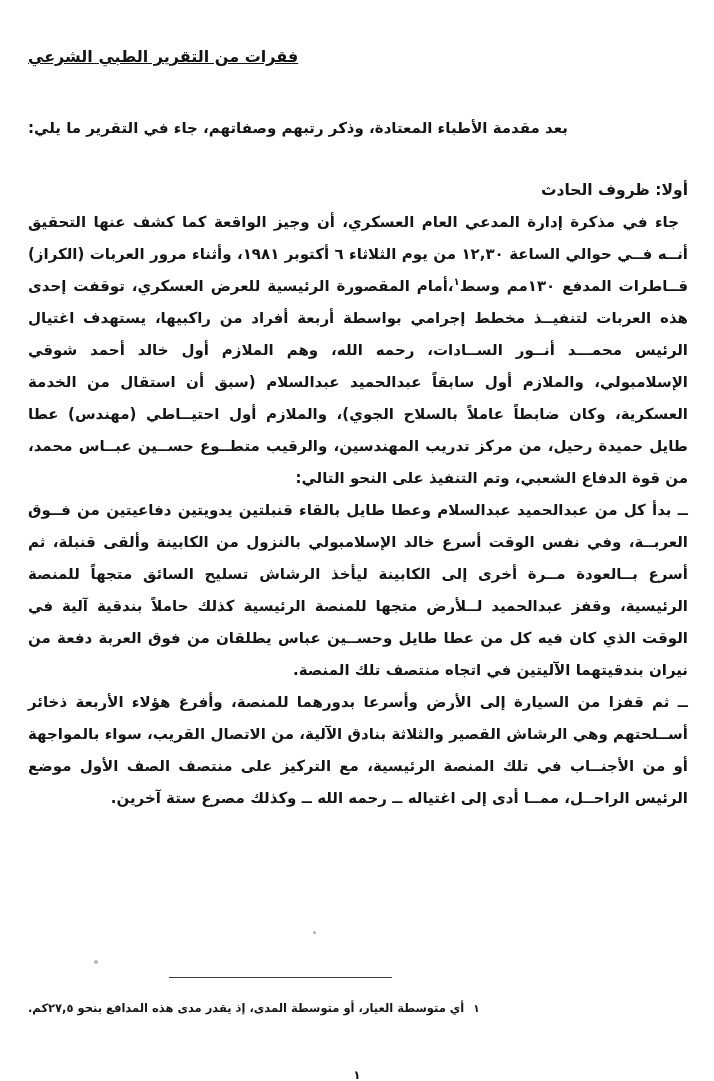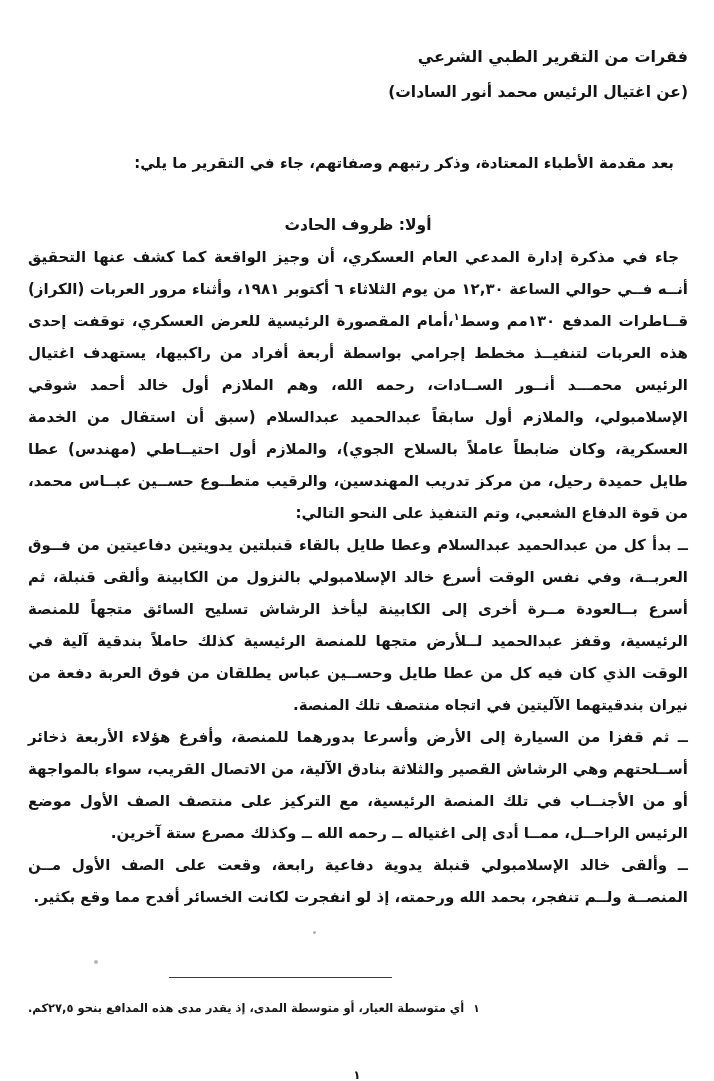--- a/index.html
+++ b/index.html
@@ -10,35 +10,35 @@
     background:#ffffff;
     direction:rtl;
     font-family:"DejaVu Sans",sans-serif;
     color:#151515;
     overflow:hidden;
   }
   .content{
     position:absolute;
     top:44px;right:26px;left:28px;
   }
-  .title-block{text-align:right;}
+  .title-block{text-align:left;text-decoration:underline;}
   .doc-title{
     font-size:16px;font-weight:700;line-height:26px;margin:0;
   }
   .doc-subtitle{
     font-size:15.5px;font-weight:700;line-height:26px;margin:9px 0 0 0;
   }
   .body-text{
     font-size:15px;font-weight:700;line-height:32px;
     text-align:justify;margin:0;
   }
-  .intro-line1{margin-top:42px;text-indent:14px;text-align:right;}
+  .intro-line1{margin-top:42px;text-indent:14px;text-align:left;}
   .section-heading{
     font-size:15.5px;font-weight:700;line-height:32px;
-    margin:30px 0 0 0;text-align:center;
+    margin:30px 0 0 0;text-align:right;
   }
   .incident-para{text-indent:9px;}
   .fn-ref{
     font-size:10px;vertical-align:super;line-height:0;font-weight:700;
   }
   .footnote-rule{
     position:absolute;top:977px;left:169px;width:223px;height:0;
     border-top:1.5px solid #3a3a3a;
   }
   .footnote{
@@ -58,32 +58,30 @@
   .speck-2{width:4px;height:4px;top:960px;left:94px;opacity:.5;}
 </style>
 </head>
 <body>
 
 <div class="page">
   <div class="content">
 
     <div class="title-block">
       <p class="doc-title">فقرات من التقرير الطبي الشرعي</p>
-      <p class="doc-subtitle">(عن اغتيال الرئيس محمد أنور السادات)</p>
     </div>
 
     <p class="body-text intro-line1">بعد مقدمة الأطباء المعتادة، وذكر رتبهم وصفاتهم، جاء في التقرير ما يلي:</p>
 
     <p class="section-heading">أولا: ظروف الحادث</p>
 
     <p class="body-text incident-para"><span>جاء في مذكرة إدارة المدعي العام العسكري، أن وجيز الواقعة كما كشف عنها التحقيق أنــه فــي حوالي الساعة ١٢,٣٠ من يوم الثلاثاء ٦ أكتوبر ١٩٨١، وأثناء مرور العربات (الكراز) قــاطرات المدفع ١٣٠مم وسط</span><sup class="fn-ref">١</sup><span>،أمام المقصورة الرئيسية للعرض العسكري، توقفت إحدى هذه العربات لتنفيــذ مخطط إجرامي بواسطة أربعة أفراد من راكبيها، يستهدف اغتيال الرئيس محمـــد أنــور الســادات، رحمه الله، وهم الملازم أول خالد أحمد شوقي الإسلامبولي، والملازم أول سابقاً عبدالحميد عبدالسلام (سبق أن استقال من الخدمة العسكرية، وكان ضابطاً عاملاً بالسلاح الجوي)، والملازم أول احتيــاطي (مهندس) عطا طايل حميدة رحيل، من مركز تدريب المهندسين، والرقيب متطــوع حســين عبــاس محمد، من قوة الدفاع الشعبي، وتم التنفيذ على النحو التالي:</span></p>
 
     <p class="body-text">ــ بدأ كل من عبدالحميد عبدالسلام وعطا طايل بالقاء قنبلتين يدويتين دفاعيتين من فــوق العربــة، وفي نفس الوقت أسرع خالد الإسلامبولي بالنزول من الكابينة وألقى قنبلة، ثم أسرع بــالعودة مــرة أخرى إلى الكابينة ليأخذ الرشاش تسليح السائق متجهاً للمنصة الرئيسية، وقفز عبدالحميد لــلأرض متجها للمنصة الرئيسية كذلك حاملاً بندقية آلية في الوقت الذي كان فيه كل من عطا طايل وحســين عباس يطلقان من فوق العربة دفعة من نيران بندقيتهما الآليتين في اتجاه منتصف تلك المنصة.</p>
     <p class="body-text">ــ ثم قفزا من السيارة إلى الأرض وأسرعا بدورهما للمنصة، وأفرغ هؤلاء الأربعة ذخائر أســلحتهم وهي الرشاش القصير والثلاثة بنادق الآلية، من الاتصال القريب، سواء بالمواجهة أو من الأجنــاب في تلك المنصة الرئيسية، مع التركيز على منتصف الصف الأول موضع الرئيس الراحــل، ممــا أدى إلى اغتياله ــ رحمه الله ــ وكذلك مصرع ستة آخرين.</p>
-    <p class="body-text">ــ وألقى خالد الإسلامبولي قنبلة يدوية دفاعية رابعة، وقعت على الصف الأول مــن المنصــة ولــم تنفجر، بحمد الله ورحمته، إذ لو انفجرت لكانت الخسائر أفدح مما وقع بكثير.</p>
 
   </div>
 
   <div class="footnote-rule"></div>
 
   <p class="footnote"><span class="fn-marker">١</span><span>أي متوسطة العيار، أو متوسطة المدى، إذ يقدر مدى هذه المدافع بنحو ٢٧,٥كم.</span></p>
 
   <p class="page-number">١</p>
 
   <div class="scan-speck speck-1"></div>

